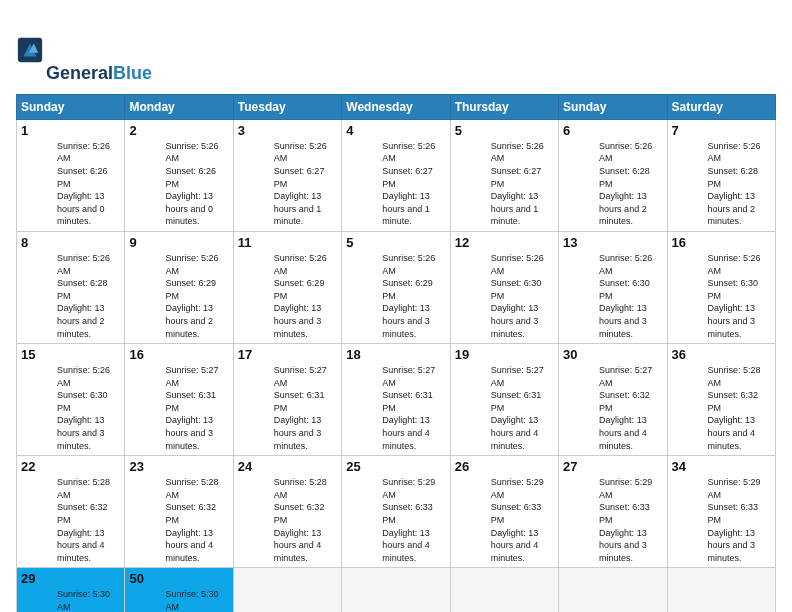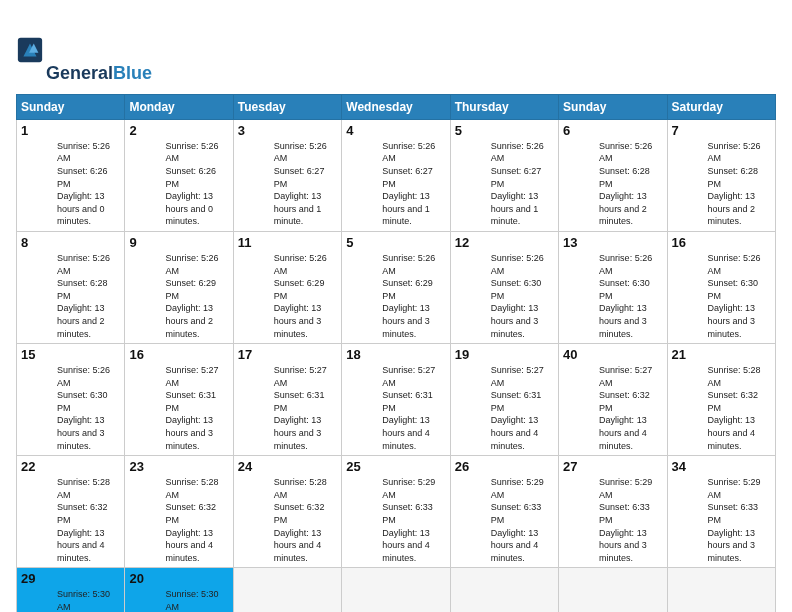--- a/index.html
+++ b/index.html
@@ -193,25 +193,25 @@
         </td>
         <td>
           <span class="day-number">18</span>
           <div class="day-info">Sunrise: 5:27 AM<br>Sunset: 6:31 PM<br>Daylight: 13 hours and 4 minutes.</div>
         </td>
         <td>
           <span class="day-number">19</span>
           <div class="day-info">Sunrise: 5:27 AM<br>Sunset: 6:31 PM<br>Daylight: 13 hours and 4 minutes.</div>
         </td>
         <td>
-          <span class="day-number">40</span>
+          <span class="day-number">30</span>
           <div class="day-info">Sunrise: 5:27 AM<br>Sunset: 6:32 PM<br>Daylight: 13 hours and 4 minutes.</div>
         </td>
         <td>
-          <span class="day-number">21</span>
+          <span class="day-number">36</span>
           <div class="day-info">Sunrise: 5:28 AM<br>Sunset: 6:32 PM<br>Daylight: 13 hours and 4 minutes.</div>
         </td>
       </tr>
       <tr>
         <td>
           <span class="day-number">22</span>
           <div class="day-info">Sunrise: 5:28 AM<br>Sunset: 6:32 PM<br>Daylight: 13 hours and 4 minutes.</div>
         </td>
         <td>
           <span class="day-number">23</span>
@@ -237,21 +237,21 @@
           <span class="day-number">34</span>
           <div class="day-info">Sunrise: 5:29 AM<br>Sunset: 6:33 PM<br>Daylight: 13 hours and 3 minutes.</div>
         </td>
       </tr>
       <tr>
         <td>
           <span class="day-number">29</span>
           <div class="day-info">Sunrise: 5:30 AM<br>Sunset: 6:33 PM<br>Daylight: 13 hours and 3 minutes.</div>
         </td>
         <td>
-          <span class="day-number">20</span>
+          <span class="day-number">50</span>
           <div class="day-info">Sunrise: 5:30 AM<br>Sunset: 6:33 PM<br>Daylight: 13 hours and 3 minutes.</div>
         </td>
         <td class="empty-cell"></td>
         <td class="empty-cell"></td>
         <td class="empty-cell"></td>
         <td class="empty-cell"></td>
         <td class="empty-cell"></td>
       </tr>
     </tbody>
 </table>

